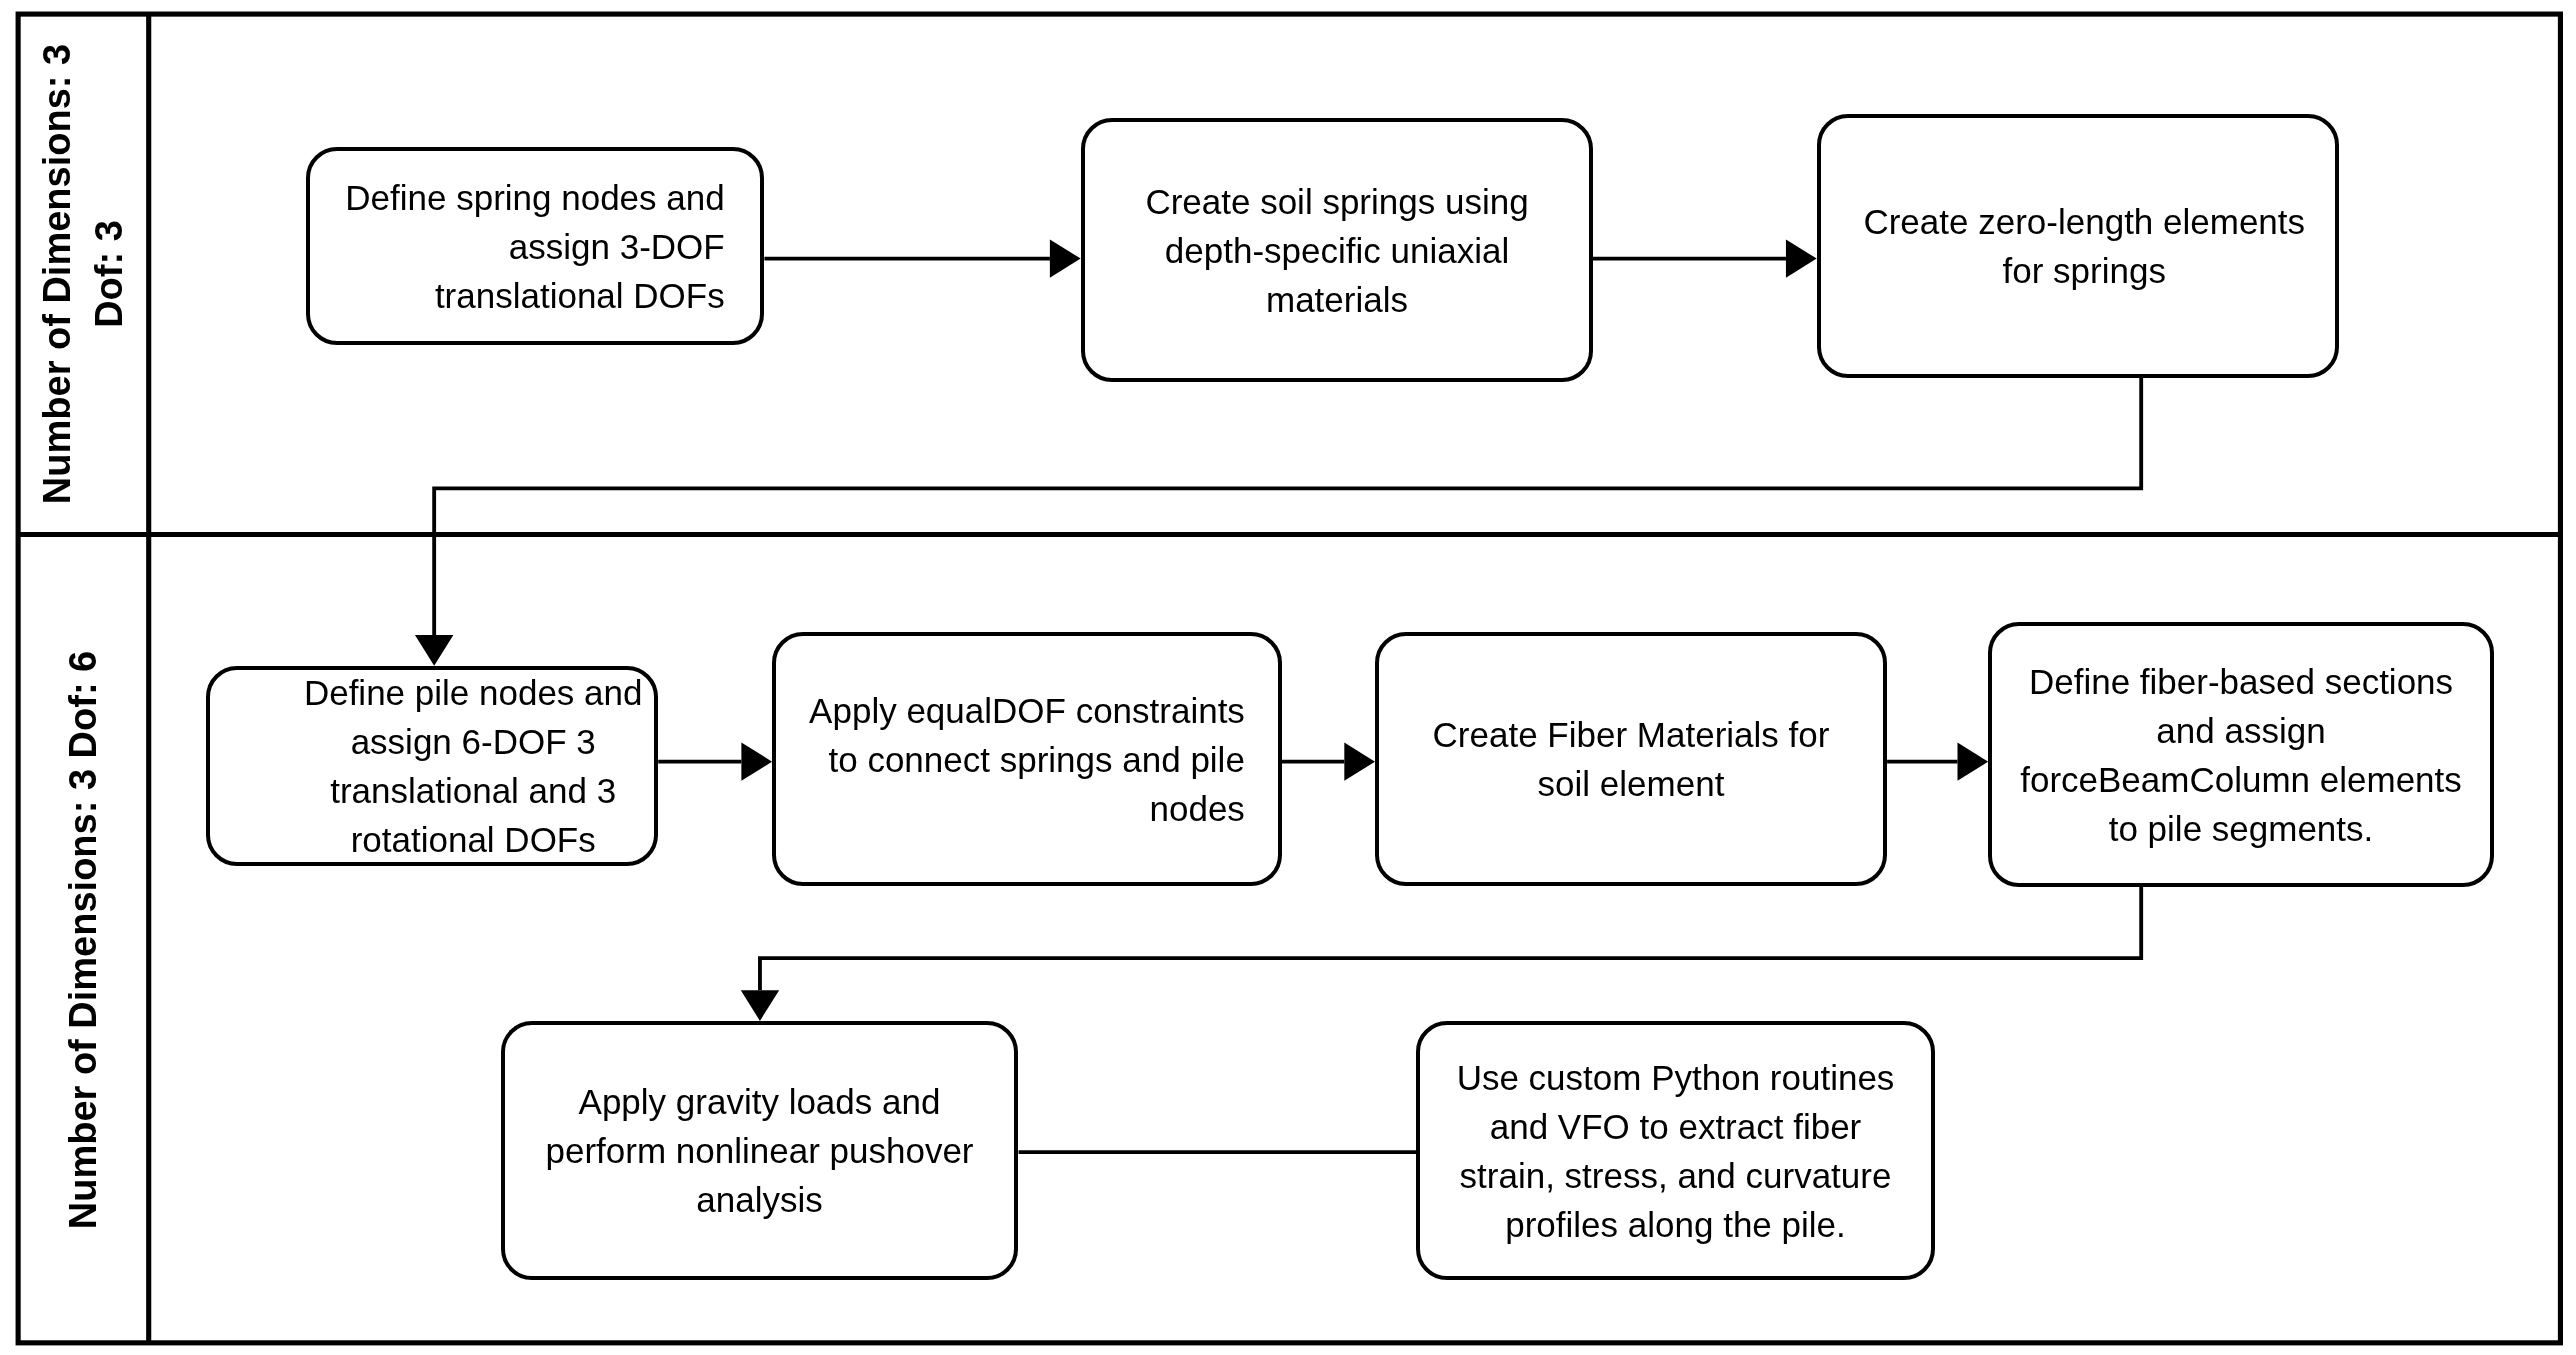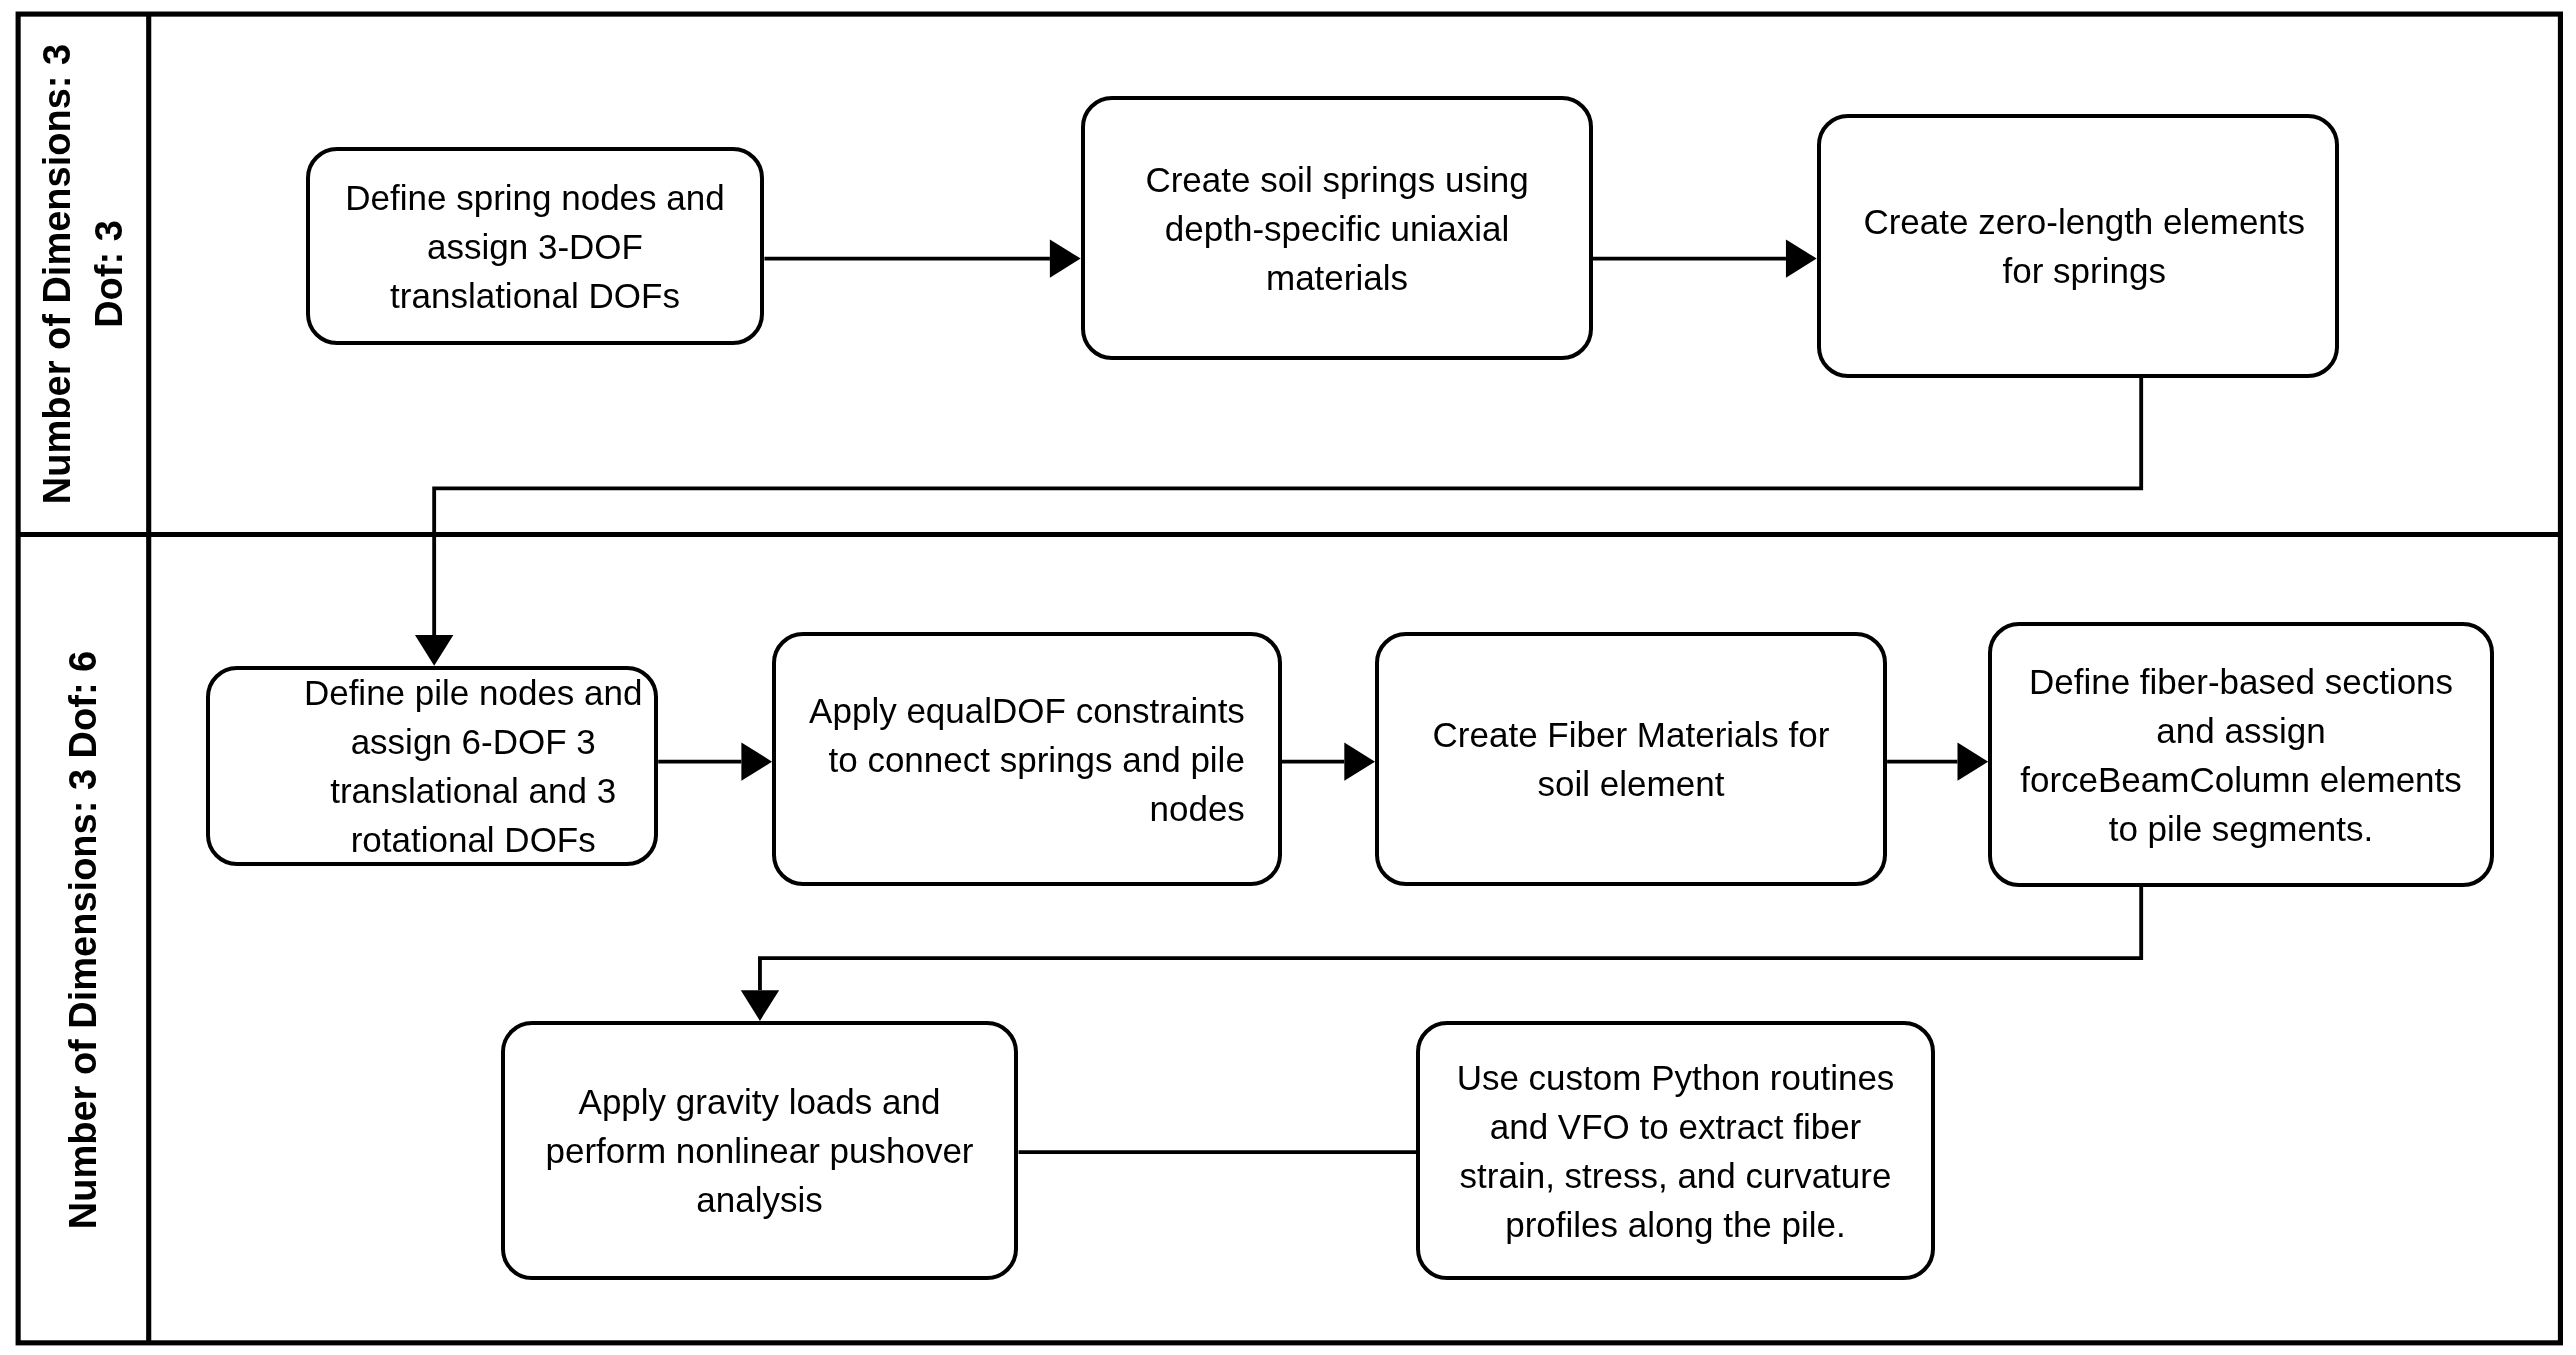--- a/index.html
+++ b/index.html
@@ -17,22 +17,22 @@
     box-sizing:border-box;
     border:4.5px solid #000000;
     border-radius:31px;
     background:#ffffff;
     display:flex;align-items:center;justify-content:center;
     text-align:center;
     white-space:pre-line;
     font-size:35px;line-height:49px;
     padding:0 11.5px;
   }
-  .n1{left:306px;top:147px;width:458px;height:198px;}
-  .n2{left:1081px;top:96px;width:512px;height:264px;}
+  .n1{left:306px;top:147px;width:458px;height:198px;text-align:right;}
+  .n2{left:1081px;top:118px;width:512px;height:264px;}
   .n3{left:1817px;top:114px;width:522px;height:264px;padding-left:24px;}
   .n4{left:206px;top:666px;width:452px;height:200px;justify-content:flex-end;}
   .n5{left:772px;top:632px;width:510px;height:254px;text-align:right;}
   .n6{left:1375px;top:632px;width:512px;height:254px;}
   .n7{left:1988px;top:622px;width:506px;height:265px;}
   .n8{left:501px;top:1021px;width:517px;height:259px;}
   .n9{left:1416px;top:1021px;width:519px;height:259px;}
   .lane-label{
     position:absolute;
     display:flex;align-items:center;justify-content:center;

